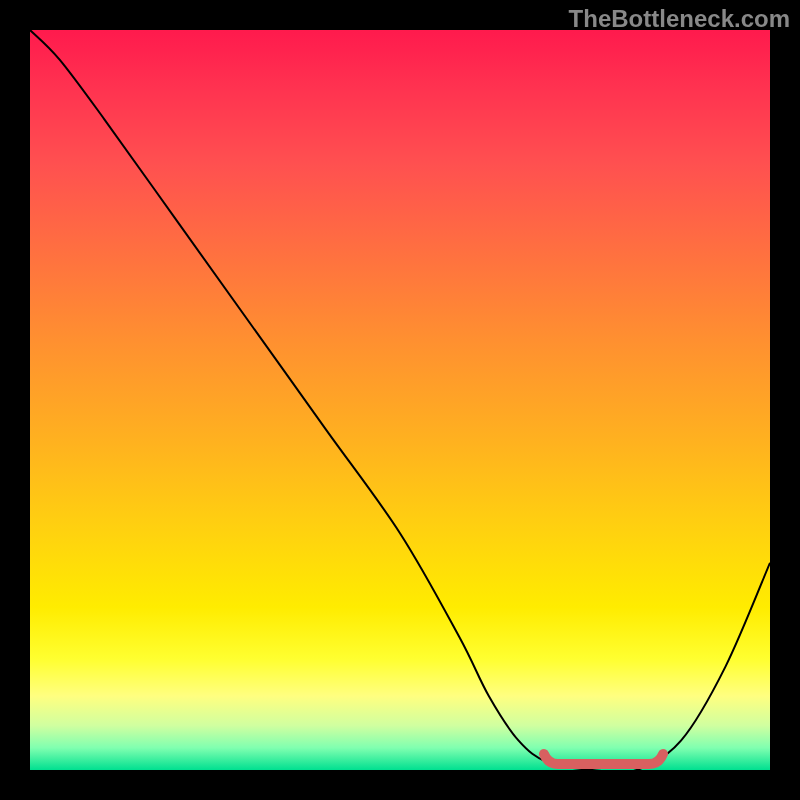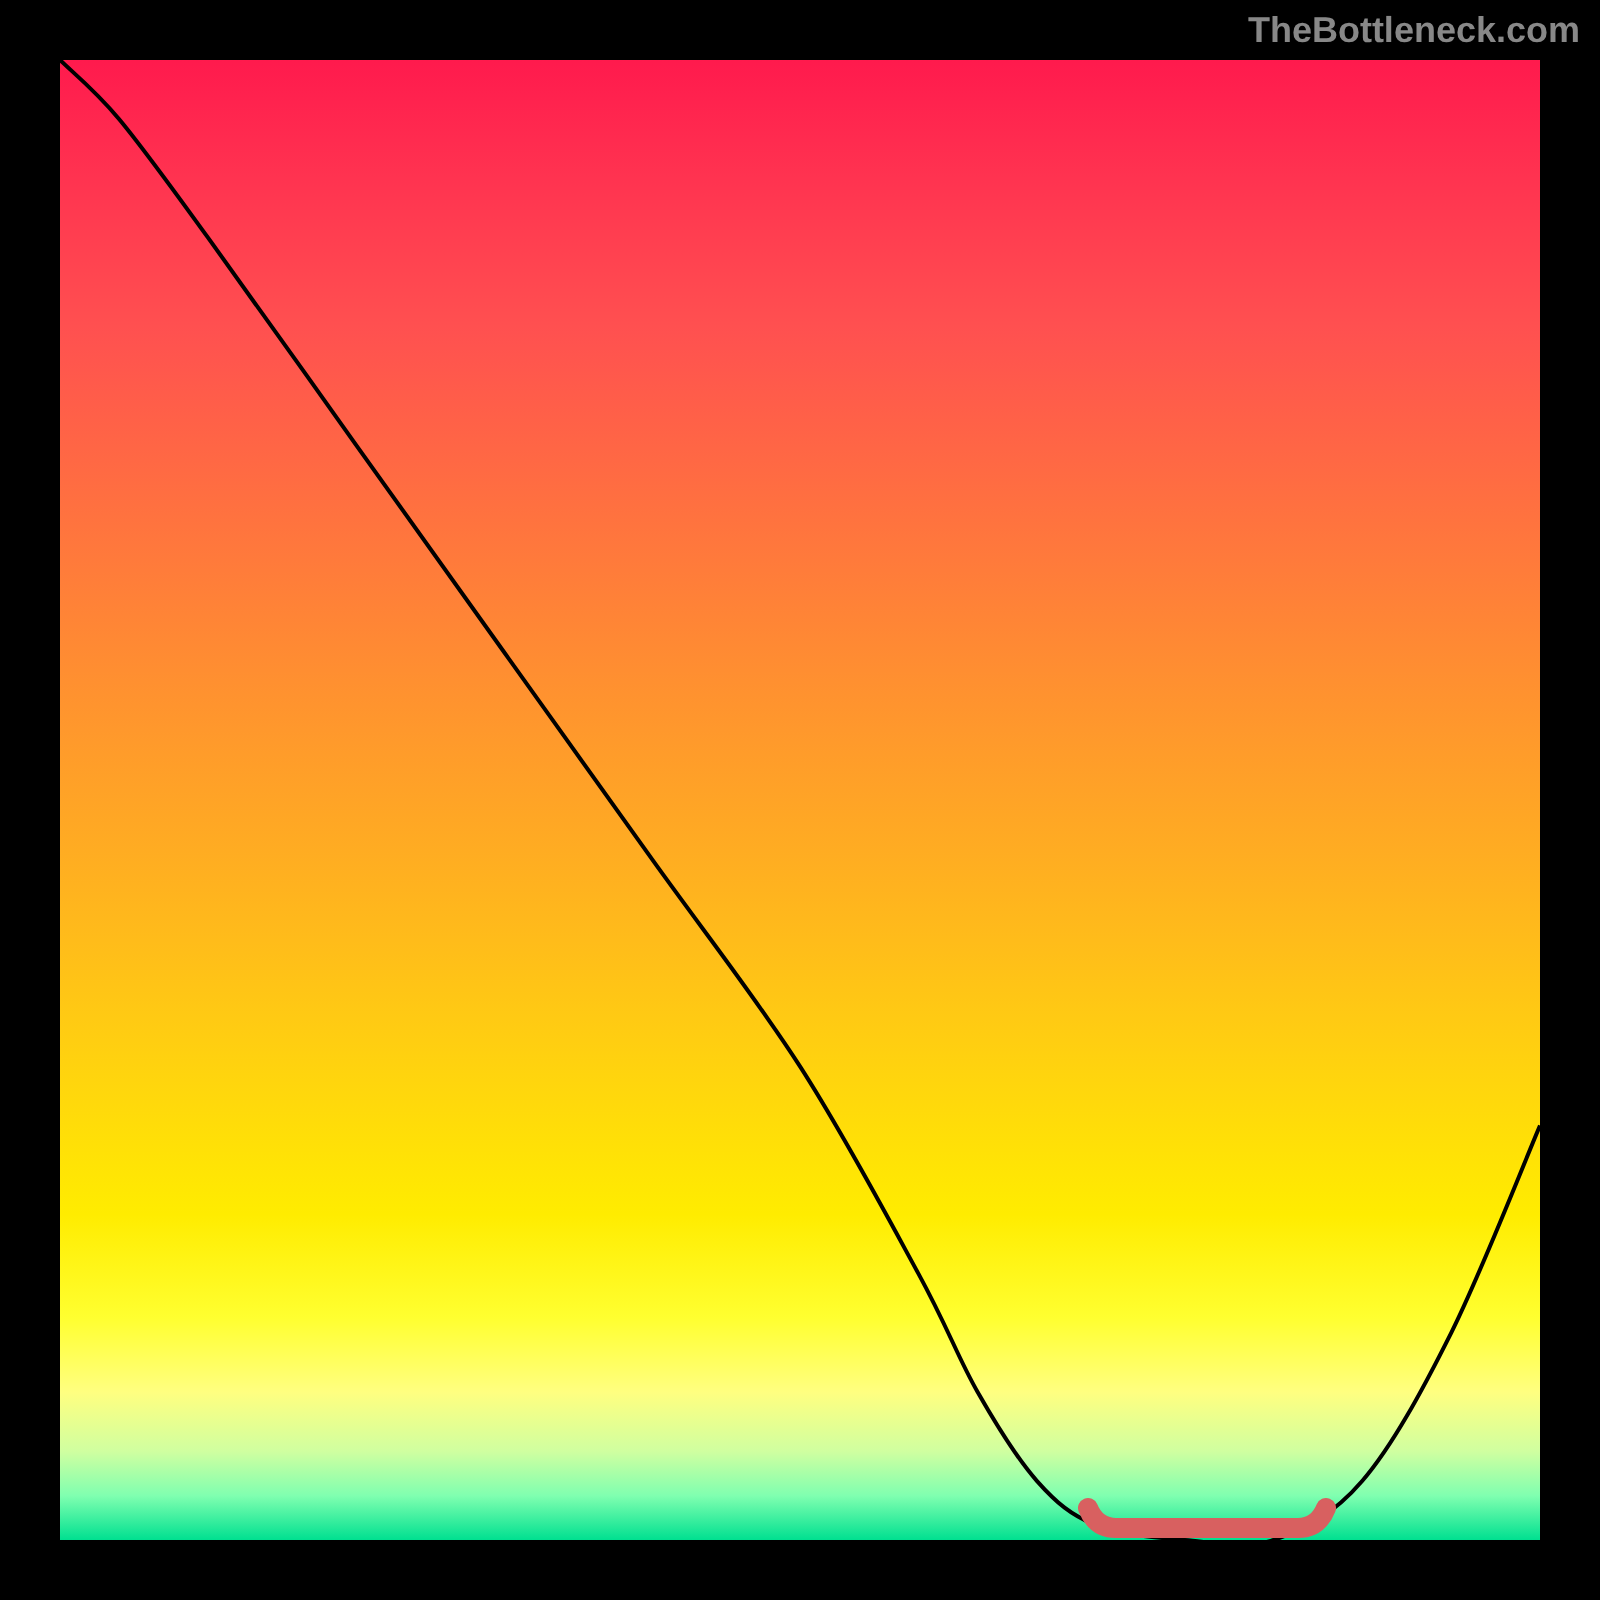--- a/index.html
+++ b/index.html
@@ -9,21 +9,21 @@
     height: 800px;
     background: #000;
     position: relative;
     font-family: Arial, sans-serif;
   }
   .watermark {
     position: absolute;
     top: 5px;
     right: 10px;
     color: #888;
-    font-size: 18px;
+    font-size: 24px;
     font-weight: bold;
     z-index: 10;
   }
   .plot-area {
     position: absolute;
     top: 30px;
     left: 30px;
     width: 740px;
     height: 740px;
     overflow: hidden;

